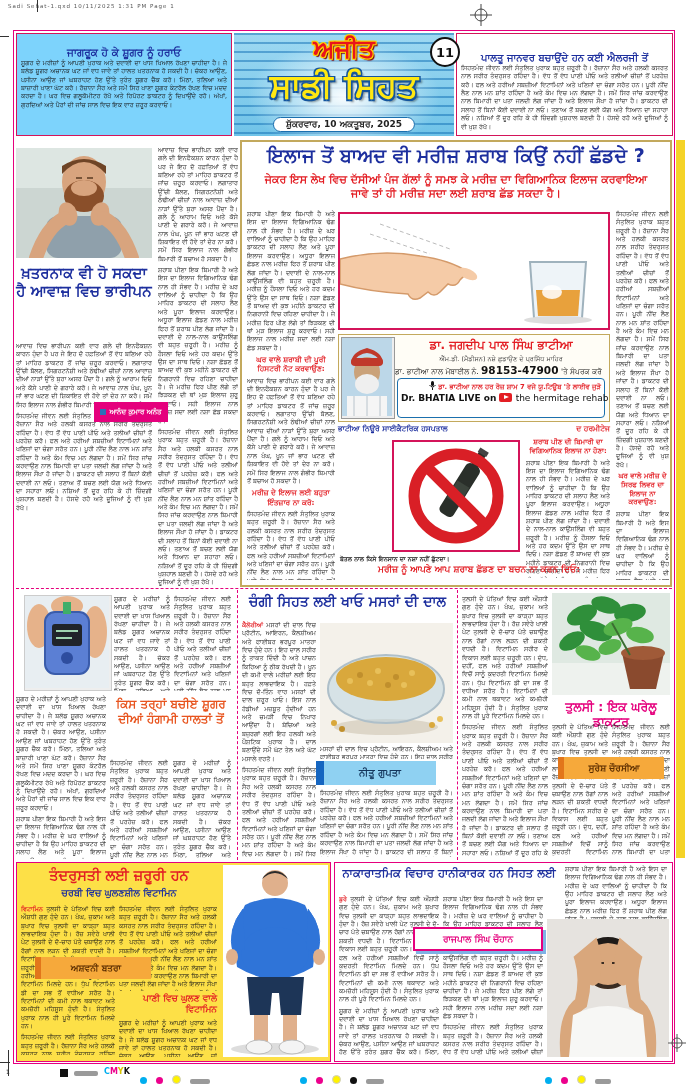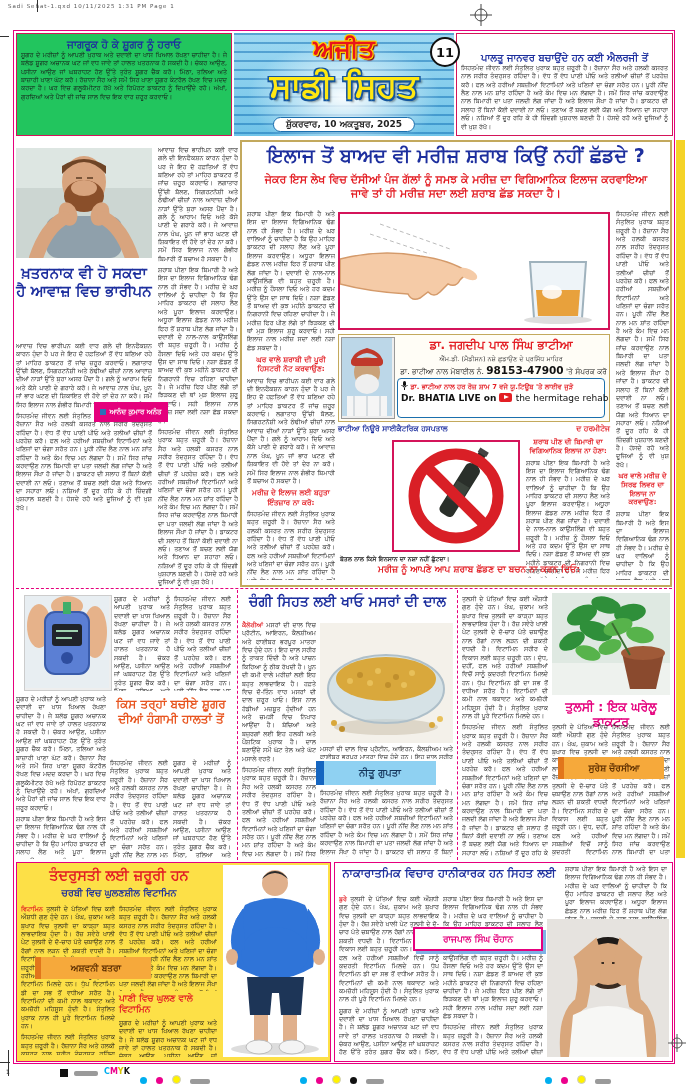--- a/index.html
+++ b/index.html
@@ -28,21 +28,21 @@
   <div class="crop" style="left:0;top:36px;width:9px;height:1px;"></div>
   <svg class="abs" style="left:470px;top:4px;" width="22" height="22" viewBox="0 0 22 22">
     <circle cx="11" cy="11" r="6" fill="none" stroke="#444" stroke-width="1"></circle>
     <line x1="11" y1="0" x2="11" y2="22" stroke="#444" stroke-width="1"></line>
     <line x1="0" y1="11" x2="22" y2="11" stroke="#444" stroke-width="1"></line>
   </svg>
 
   <div class="abs" style="left:13px;top:30px;width:660px;height:1032px;border:1.6px solid #e5007d;"></div>
   <div class="abs" style="left:676px;top:140px;width:9px;height:718px;background:#f5d327;"></div>
 
-  <div class="abs border-pink" style="left:16px;top:33px;width:216px;height:103px;background:#22c55e;padding:4px 4px;box-sizing:border-box;">
+  <div class="abs border-pink" style="left:16px;top:33px;width:216px;height:103px;background:#7dd3fc;padding:12px 4px;box-sizing:border-box;">
     <div class="hl-blue" style="font-size:10.5px;">ਜਾਗਰੂਕ ਹੋ ਕੇ ਸ਼ੂਗਰ ਨੂੰ ਹਰਾਓ</div>
     <div class="t" style="height:78px;">
       <div>ਸ਼ੂਗਰ ਦੇ ਮਰੀਜ਼ਾਂ ਨੂੰ ਆਪਣੀ ਖੁਰਾਕ ਅਤੇ ਦਵਾਈ ਦਾ ਖਾਸ ਖਿਆਲ ਰੱਖਣਾ ਚਾਹੀਦਾ ਹੈ। ਜੇ ਬਲੱਡ ਸ਼ੂਗਰ ਅਚਾਨਕ ਘਟ ਜਾਂ ਵਧ ਜਾਵੇ ਤਾਂ ਹਾਲਤ ਖਤਰਨਾਕ ਹੋ ਸਕਦੀ ਹੈ। ਚੱਕਰ ਆਉਣ, ਪਸੀਨਾ ਆਉਣ ਜਾਂ ਘਬਰਾਹਟ ਹੋਣ ਉੱਤੇ ਤੁਰੰਤ ਸ਼ੂਗਰ ਚੈੱਕ ਕਰੋ। ਮਿੱਠਾ, ਤਲਿਆ ਅਤੇ ਬਾਜ਼ਾਰੀ ਖਾਣਾ ਘੱਟ ਕਰੋ। ਰੋਜ਼ਾਨਾ ਸੈਰ ਅਤੇ ਸਮੇਂ ਸਿਰ ਖਾਣਾ ਸ਼ੂਗਰ ਕੰਟਰੋਲ ਰੱਖਣ ਵਿਚ ਮਦਦ ਕਰਦਾ ਹੈ। ਘਰ ਵਿਚ ਗਲੂਕੋਮੀਟਰ ਰੱਖੋ ਅਤੇ ਰਿਪੋਰਟ ਡਾਕਟਰ ਨੂੰ ਦਿਖਾਉਂਦੇ ਰਹੋ। ਅੱਖਾਂ, ਗੁਰਦਿਆਂ ਅਤੇ ਪੈਰਾਂ ਦੀ ਜਾਂਚ ਸਾਲ ਵਿਚ ਇਕ ਵਾਰ ਜ਼ਰੂਰ ਕਰਵਾਓ।</div>
     </div>
   </div>
 
   <div class="abs" style="left:234px;top:33px;width:220px;height:103px;
        background:
          radial-gradient(ellipse at 50% 62%, rgba(255,255,255,.95) 0%, rgba(255,255,255,0) 62%),
          repeating-linear-gradient(180deg, rgba(16,110,180,.5) 0 2px, rgba(255,255,255,0) 2px 9px),
@@ -140,27 +140,27 @@
           <rect x="9" y="20" width="32" height="8" rx="4" fill="#c0392b"></rect>
           <ellipse cx="25" cy="46" rx="12" ry="10" fill="#efefef"></ellipse>
           <rect x="5" y="58" width="40" height="20" fill="#f5f5f5"></rect>
           <line x1="12" y1="58" x2="12" y2="78" stroke="#b9c4cc" stroke-width="1"></line>
           <line x1="25" y1="58" x2="25" y2="78" stroke="#b9c4cc" stroke-width="1"></line>
           <line x1="38" y1="58" x2="38" y2="78" stroke="#b9c4cc" stroke-width="1"></line>
         </svg>
       </div>
       <div class="abs" style="left:56px;right:2px;top:3px;text-align:center;font-size:12px;font-weight:bold;color:#e31e24;">ਡਾ. ਜਗਦੀਪ ਪਾਲ ਸਿੰਘ ਭਾਟੀਆ</div>
       <div class="abs" style="left:56px;right:2px;top:20px;text-align:center;font-size:6.5px;color:#333;">ਐੱਮ.ਡੀ. (ਮੈਡੀਸਨ) ਨਸ਼ੇ ਛੁਡਾਉਣ ਦੇ ਪ੍ਰਸਿੱਧ ਮਾਹਿਰ</div>
-      <div class="abs" style="left:56px;right:2px;top:29px;text-align:right;font-size:7.5px;color:#111;white-space:nowrap;">
+      <div class="abs" style="left:56px;right:2px;top:29px;text-align:left;font-size:7.5px;color:#111;white-space:nowrap;">
         <span>ਡਾ. ਭਾਟੀਆ ਨਾਲ ਮੋਬਾਈਲ ਨੰ.</span>
         <span style="font-size:10.5px;font-weight:bold;">98153-47900</span>
         <span>'ਤੇ ਸੰਪਰਕ ਕਰੋ</span>
       </div>
       <div class="abs" style="left:58px;right:4px;top:43px;height:40px;border:1.5px solid #1a6fae;border-radius:4px;padding:2px 3px;box-sizing:border-box;background:#fff;">
-        <div style="font-size:6.8px;font-weight:bold;color:#e31e24;text-align:left;white-space:nowrap;">
+        <div style="font-size:6.8px;font-weight:bold;color:#e31e24;text-align:right;white-space:nowrap;">
           <svg width="7" height="9" viewBox="0 0 7 9" style="vertical-align:-1px;">
             <rect x="2" y="0" width="3" height="5" rx="1.5" fill="#111"></rect>
             <path d="M0.5 4 Q3.5 8 6.5 4" stroke="#111" fill="none" stroke-width="1"></path>
             <line x1="3.5" y1="6.5" x2="3.5" y2="9" stroke="#111" stroke-width="1"></line>
           </svg>
           <span>ਡਾ. ਭਾਟੀਆ ਨਾਲ ਹਰ ਰੋਜ਼ ਸ਼ਾਮ 7 ਵਜੇ ਯੂ.ਟਿਊਬ 'ਤੇ ਲਾਈਵ ਜੁੜੋ</span>
         </div>
         <div style="font-size:9px;font-weight:bold;color:#111;text-align:center;margin-top:2px;white-space:nowrap;">
           <span>Dr. BHATIA LIVE on</span>
           <span style="display:inline-block;width:13px;height:9px;background:#e31e24;border-radius:2px;position:relative;vertical-align:-1px;">
@@ -328,21 +328,21 @@
       </div>
       <div>ਸਿਹਤਮੰਦ ਜੀਵਨ ਲਈ ਸੰਤੁਲਿਤ ਖੁਰਾਕ ਬਹੁਤ ਜ਼ਰੂਰੀ ਹੈ। ਰੋਜ਼ਾਨਾ ਸੈਰ ਅਤੇ ਹਲਕੀ ਕਸਰਤ ਨਾਲ ਸਰੀਰ ਤੰਦਰੁਸਤ ਰਹਿੰਦਾ ਹੈ। ਵੱਧ ਤੋਂ ਵੱਧ ਪਾਣੀ ਪੀਓ ਅਤੇ ਤਲੀਆਂ ਚੀਜ਼ਾਂ ਤੋਂ ਪਰਹੇਜ਼ ਕਰੋ। ਫਲ ਅਤੇ ਹਰੀਆਂ ਸਬਜ਼ੀਆਂ ਵਿਟਾਮਿਨਾਂ ਅਤੇ ਖਣਿਜਾਂ ਦਾ ਚੰਗਾ ਸਰੋਤ ਹਨ। ਪੂਰੀ ਨੀਂਦ ਲੈਣ ਨਾਲ ਮਨ ਸ਼ਾਂਤ ਰਹਿੰਦਾ ਹੈ ਅਤੇ ਕੰਮ ਵਿਚ ਮਨ ਲੱਗਦਾ ਹੈ। ਸਮੇਂ ਸਿਰ ਜਾਂਚ ਕਰਵਾਉਣ ਨਾਲ ਬਿਮਾਰੀ ਦਾ ਪਤਾ ਜਲਦੀ ਲੱਗ ਜਾਂਦਾ ਹੈ ਅਤੇ ਇਲਾਜ ਸੌਖਾ ਹੋ ਜਾਂਦਾ ਹੈ। ਡਾਕਟਰ ਦੀ ਸਲਾਹ ਤੋਂ ਬਿਨਾਂ ਕੋਈ ਦਵਾਈ ਨਾ ਲਓ। ਤਣਾਅ ਤੋਂ ਬਚਣ ਲਈ ਯੋਗ ਅਤੇ ਧਿਆਨ ਦਾ ਸਹਾਰਾ ਲਓ। ਨਸ਼ਿਆਂ ਤੋਂ ਦੂਰ ਰਹਿ ਕੇ ਹੀ ਜ਼ਿੰਦਗੀ ਖੁਸ਼ਹਾਲ ਬਣਦੀ ਹੈ। ਹੱਸਦੇ ਰਹੋ ਅਤੇ ਦੂਜਿਆਂ ਨੂੰ ਵੀ ਖੁਸ਼ ਰੱਖੋ।</div>
     </div>
     <div class="abs authorbox" style="left:18px;top:94px;width:110px;height:22px;background:#f6a93b;border-left:6px solid #e2761b;
          color:#5a2d00;font-size:9px;z-index:4;">
       <span>ਅਸ਼ਵਨੀ ਬਤਰਾ</span>
     </div>
     <div class="abs t" style="left:102px;top:42px;width:98px;height:86px;">
       <div>ਸਿਹਤਮੰਦ ਜੀਵਨ ਲਈ ਸੰਤੁਲਿਤ ਖੁਰਾਕ ਬਹੁਤ ਜ਼ਰੂਰੀ ਹੈ। ਰੋਜ਼ਾਨਾ ਸੈਰ ਅਤੇ ਹਲਕੀ ਕਸਰਤ ਨਾਲ ਸਰੀਰ ਤੰਦਰੁਸਤ ਰਹਿੰਦਾ ਹੈ। ਵੱਧ ਤੋਂ ਵੱਧ ਪਾਣੀ ਪੀਓ ਅਤੇ ਤਲੀਆਂ ਚੀਜ਼ਾਂ ਤੋਂ ਪਰਹੇਜ਼ ਕਰੋ। ਫਲ ਅਤੇ ਹਰੀਆਂ ਸਬਜ਼ੀਆਂ ਵਿਟਾਮਿਨਾਂ ਅਤੇ ਖਣਿਜਾਂ ਦਾ ਚੰਗਾ ਸਰੋਤ ਹਨ। ਪੂਰੀ ਨੀਂਦ ਲੈਣ ਨਾਲ ਮਨ ਸ਼ਾਂਤ ਰਹਿੰਦਾ ਹੈ ਅਤੇ ਕੰਮ ਵਿਚ ਮਨ ਲੱਗਦਾ ਹੈ। ਸਮੇਂ ਸਿਰ ਜਾਂਚ ਕਰਵਾਉਣ ਨਾਲ ਬਿਮਾਰੀ ਦਾ ਪਤਾ ਜਲਦੀ ਲੱਗ ਜਾਂਦਾ ਹੈ ਅਤੇ ਇਲਾਜ ਸੌਖਾ ਹੋ ਜਾਂਦਾ ਹੈ। ਡਾਕਟਰ ਦੀ ਸਲਾਹ ਤੋਂ ਬਿਨਾਂ ਕੋਈ ਦਵਾਈ ਨਾ ਲਓ। ਤਣਾਅ ਤੋਂ ਬਚਣ ਲਈ ਯੋਗ ਅਤੇ ਧਿਆਨ ਦਾ ਸਹਾਰਾ ਲਓ। ਨਸ਼ਿਆਂ ਤੋਂ ਦੂਰ ਰਹਿ ਕੇ ਹੀ ਜ਼ਿੰਦਗੀ ਖੁਸ਼ਹਾਲ ਬਣਦੀ ਹੈ। ਹੱਸਦੇ ਰਹੋ ਅਤੇ ਦੂਜਿਆਂ ਨੂੰ ਵੀ ਖੁਸ਼ ਰੱਖੋ।</div>
     </div>
-    <div class="abs" style="left:102px;top:130px;width:98px;font-size:9px;font-weight:bold;color:#e31e24;text-align:left;line-height:1.2;">ਪਾਣੀ ਵਿਚ ਘੁਲਣ ਵਾਲੇ ਵਿਟਾਮਿਨ</div>
+    <div class="abs" style="left:102px;top:130px;width:98px;font-size:9px;font-weight:bold;color:#e31e24;text-align:right;line-height:1.2;">ਪਾਣੀ ਵਿਚ ਘੁਲਣ ਵਾਲੇ ਵਿਟਾਮਿਨ</div>
     <div class="abs t" style="left:102px;top:156px;width:98px;height:38px;">
       <div>ਸ਼ੂਗਰ ਦੇ ਮਰੀਜ਼ਾਂ ਨੂੰ ਆਪਣੀ ਖੁਰਾਕ ਅਤੇ ਦਵਾਈ ਦਾ ਖਾਸ ਖਿਆਲ ਰੱਖਣਾ ਚਾਹੀਦਾ ਹੈ। ਜੇ ਬਲੱਡ ਸ਼ੂਗਰ ਅਚਾਨਕ ਘਟ ਜਾਂ ਵਧ ਜਾਵੇ ਤਾਂ ਹਾਲਤ ਖਤਰਨਾਕ ਹੋ ਸਕਦੀ ਹੈ। ਚੱਕਰ ਆਉਣ, ਪਸੀਨਾ ਆਉਣ ਜਾਂ ਘਬਰਾਹਟ ਹੋਣ ਉੱਤੇ ਤੁਰੰਤ ਸ਼ੂਗਰ ਚੈੱਕ ਕਰੋ। ਮਿੱਠਾ, ਤਲਿਆ ਅਤੇ ਬਾਜ਼ਾਰੀ ਖਾਣਾ ਘੱਟ ਕਰੋ। ਰੋਜ਼ਾਨਾ ਸੈਰ ਅਤੇ ਸਮੇਂ ਸਿਰ ਖਾਣਾ ਸ਼ੂਗਰ ਕੰਟਰੋਲ ਰੱਖਣ ਵਿਚ ਮਦਦ ਕਰਦਾ ਹੈ। ਘਰ ਵਿਚ ਗਲੂਕੋਮੀਟਰ ਰੱਖੋ ਅਤੇ ਰਿਪੋਰਟ ਡਾਕਟਰ ਨੂੰ ਦਿਖਾਉਂਦੇ ਰਹੋ। ਅੱਖਾਂ, ਗੁਰਦਿਆਂ ਅਤੇ ਪੈਰਾਂ ਦੀ ਜਾਂਚ ਸਾਲ ਵਿਚ ਇਕ ਵਾਰ ਜ਼ਰੂਰ ਕਰਵਾਓ।</div>
     </div>
     <div class="abs photo" style="left:206px;top:2px;width:105px;height:192px;background:#fff;">
       <svg width="105" height="192" viewBox="0 0 105 192">
         <rect width="105" height="192" fill="#ffffff"></rect>
         <ellipse cx="52" cy="184" rx="44" ry="6" fill="#ddd"></ellipse>
         <circle cx="52" cy="18" r="13" fill="#e0b08c"></circle>
         <path d="M39 14 Q52 2 65 14 Q60 6 52 6 Q44 6 39 14 Z" fill="#2b2b2b"></path>
         <path d="M22 40 Q52 26 82 40 Q96 66 90 102 Q70 114 52 114 Q34 114 14 102 Q8 66 22 40 Z" fill="#2f74d8"></path>

